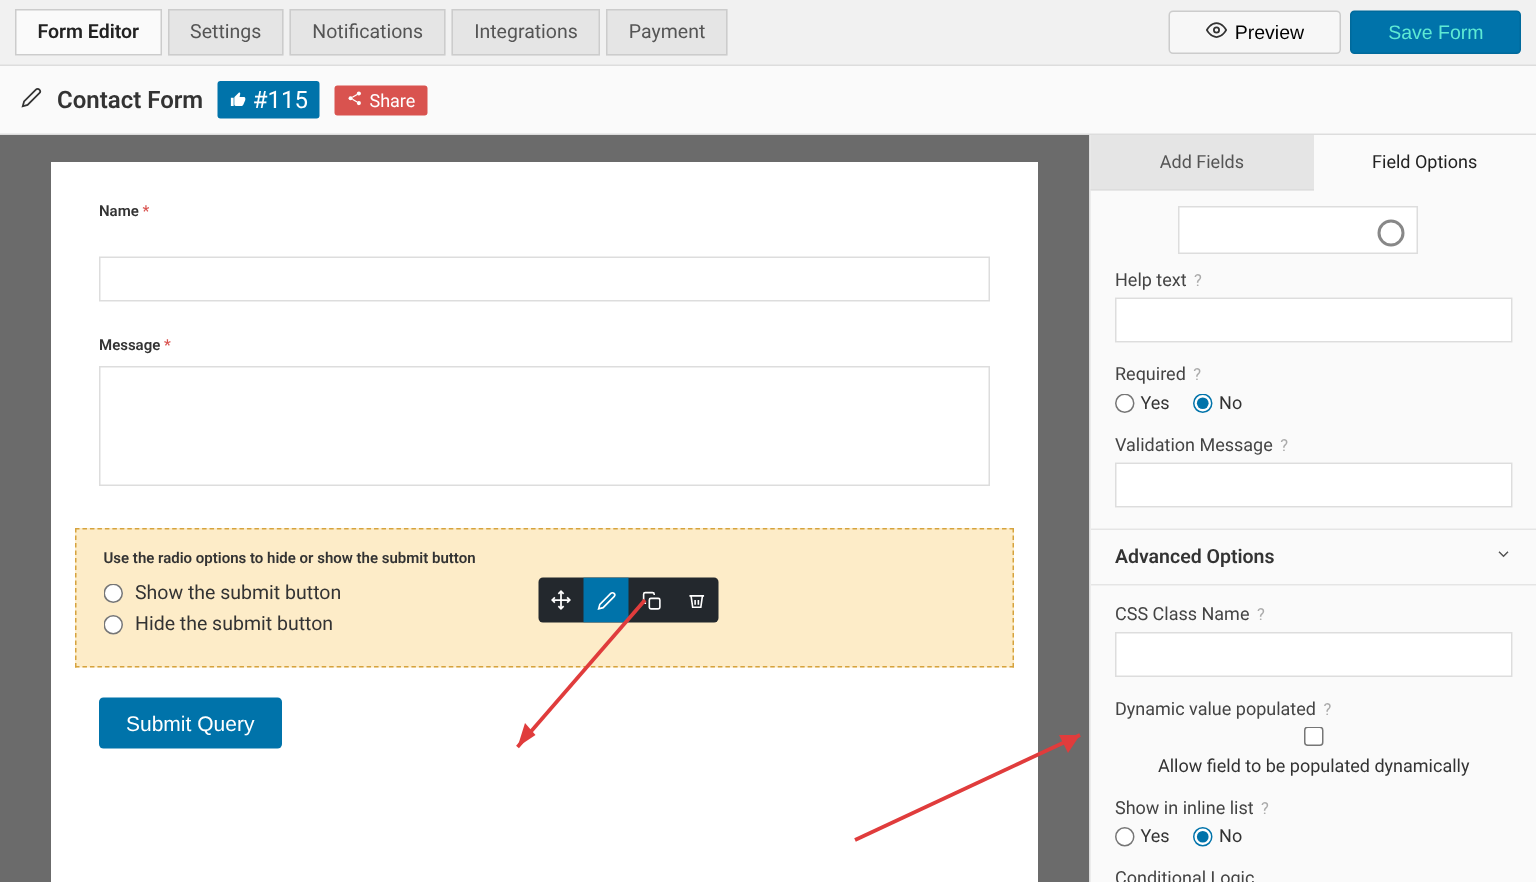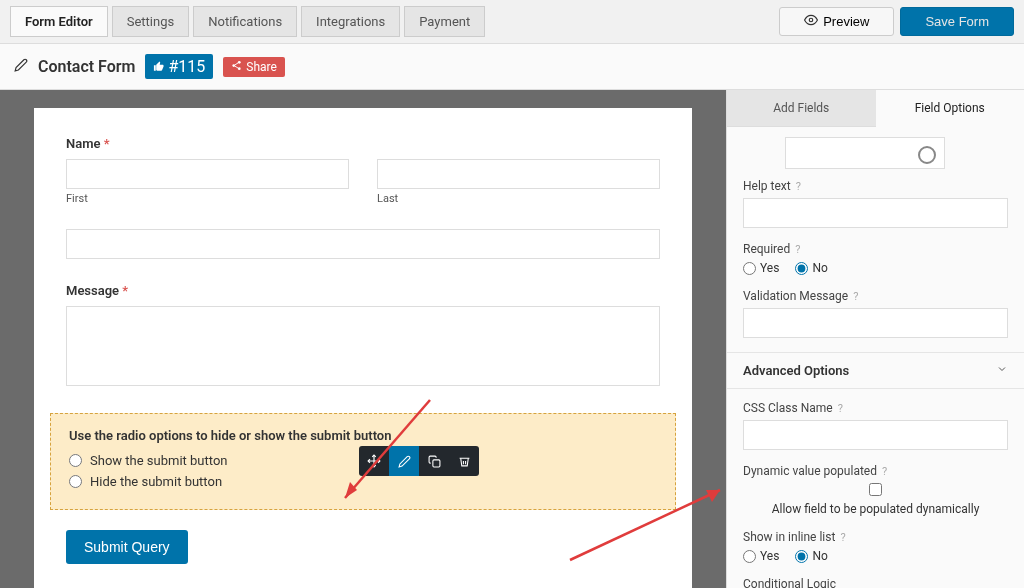--- a/index.html
+++ b/index.html
@@ -4,32 +4,32 @@
 <style>
 * { box-sizing: border-box; margin: 0; padding: 0; }
 body { font-family: -apple-system, BlinkMacSystemFont, "Segoe UI", Roboto, sans-serif; font-size: 13px; color: #333; background: #f1f1f1; width: 1024px; height: 588px; overflow: hidden; }
 
 .topbar { background: #f1f1f1; padding: 6px 10px; display: flex; justify-content: space-between; align-items: center; border-bottom: 1px solid #ddd; }
 .tabs { display: flex; gap: 4px; }
 .tab { background: #e5e5e5; border: 1px solid #ccc; padding: 7px 14px; font-size: 13px; color: #555; cursor: pointer; }
 .tab.active { background: #fafafa; font-weight: 600; color: #222; }
 .top-actions { display: flex; gap: 6px; }
 .btn { border: 1px solid #ccc; background: #f7f7f7; padding: 5px 24px; font-size: 13px; cursor: pointer; border-radius: 3px; display: inline-flex; align-items: center; gap: 5px; }
-.btn-primary { background: #0073aa; border-color: #006a9c; color: #e5e5e5; }
+.btn-primary { background: #0073aa; border-color: #006a9c; color: #5eead4; }
 
 .header { background: #fafafa; padding: 10px 14px; display: flex; align-items: center; gap: 10px; border-bottom: 1px solid #ddd; }
 .form-title { font-size: 16px; font-weight: 600; }
 .badge-blue { background: #0073aa; color: #fff; padding: 3px 8px; font-size: 16px; border-radius: 2px; display: inline-flex; align-items: center; gap: 4px; }
 .badge-red { background: #d9534f; color: #fff; padding: 3px 8px; font-size: 12px; border-radius: 2px; display: inline-flex; align-items: center; gap: 4px; }
 
 .main { display: flex; height: calc(588px - 82px); }
 .canvas-wrap { flex: 1; background: #6b6b6b; padding: 0; overflow: hidden; position: relative; }
 .canvas { background: #fff; margin: 18px 34px; padding: 28px 8px 28px 8px; height: calc(100% - 18px); overflow: hidden; }
 .field { margin: 0 0 24px 0; padding: 0 24px; }
-.field-label { font-weight: 600; font-size: 13px; margin-bottom: 8px; display: block; }
+.field-label { font-weight: 600; font-size: 10px; margin-bottom: 8px; display: block; }
 .req { color: #d9534f; }
 .name-row { display: flex; gap: 28px; }
 .name-col { flex: 1; }
 .input { width: 100%; border: 1px solid #ddd; height: 30px; padding: 4px 8px; font-size: 13px; }
 .sublabel { font-size: 11px; color: #555; margin-top: 3px; display: block; }
 .textarea { width: 100%; border: 1px solid #ddd; height: 80px; padding: 6px 8px; font-size: 13px; resize: none; }
 
 .radio-block { border: 1px dashed #d6a33e; background: #fdecc8; padding: 14px 18px; position: relative; margin: 0 8px 20px 8px; }
 .radio-block .field-label { margin-bottom: 10px; }
 .radio-row { display: flex; align-items: center; gap: 8px; margin-bottom: 6px; }
@@ -114,30 +114,20 @@
     </span>
     <span>Share</span>
   </span>
 </div>
 
 <div class="main">
   <div class="canvas-wrap">
     <div class="canvas">
       <div class="field">
         <label class="field-label"><span>Name</span> <span class="req">*</span></label>
-        <div class="name-row">
-          <div class="name-col">
-            <input class="input" style="">
-            <span class="sublabel">First</span>
-          </div>
-          <div class="name-col">
-            <input class="input" style="">
-            <span class="sublabel">Last</span>
-          </div>
-        </div>
       </div>
 
       <div class="field">
         <input class="input" style="">
       </div>
 
       <div class="field">
         <label class="field-label"><span>Message</span> <span class="req">*</span></label>
         <textarea class="textarea" style=""></textarea>
       </div>

